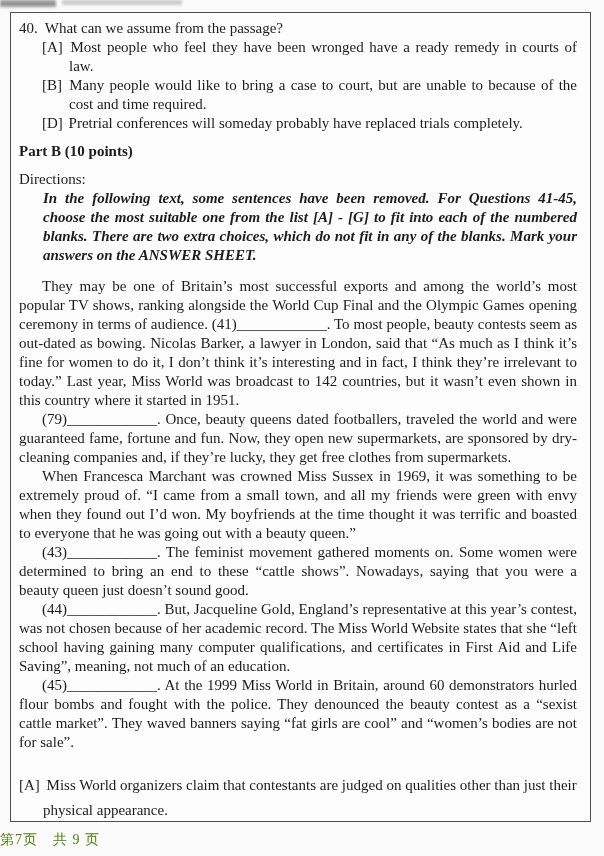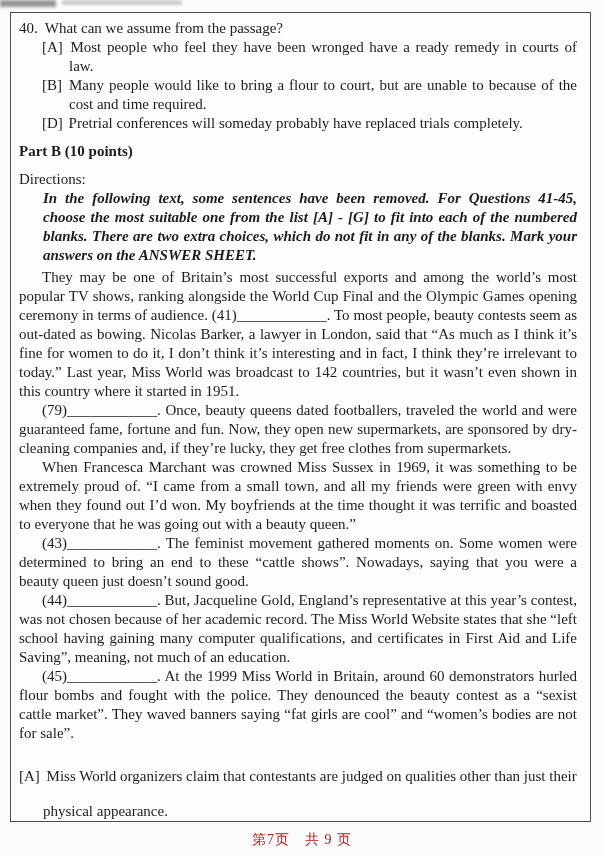--- a/index.html
+++ b/index.html
@@ -51,64 +51,64 @@
   .dir-label {
     font-weight: normal;
     margin-top: 9px;
   }
   .dir-text {
     font-weight: bold;
     font-style: italic;
     text-align: justify;
     margin-left: 24px;
   }
-  .passage { margin-top: 3px; }
+  .passage { margin-top: 12px; }
   .passage p {
     margin: 0;
     text-indent: 23px;
     text-align: justify;
   }
   .choice-list { margin-top: 5px; }
   .choice-line1 {
     white-space: nowrap;
     margin-top: 24px;
   }
   .choice-line1 .opt-label { margin-right: 3px; }
   .choice-line2 {
-    margin-top: 16px;
+    margin-top: 6px;
     padding-left: 24px;
   }
   .page-footer {
     position: absolute;
     left: 0; top: 830px;
     width: 604px;
-    text-align: center;
+    text-align: left;
     font-size: 14px;
     letter-spacing: 1px;
-    color: #b91c1c;
+    color: #4d7c0f;
     font-family: "Liberation Serif", "DejaVu Serif", serif;
   }
 </style>
 </head>
 <body>
 
 <div class="artifact-1"></div>
 <div class="artifact-2"></div>
 
 <div class="page-frame">
 
   <div class="q-block">
     <div class="q-stem">
       <span class="q-num">40.</span><span>What can we assume from the passage?</span>
     </div>
     <div class="q-option">
       <span class="opt-label">[A]</span> <span>Most people who feel they have been wronged have a ready remedy in courts of law.</span>
     </div>
     <div class="q-option">
-      <span class="opt-label">[B]</span> <span>Many people would like to bring a flour to court, but are unable to because of the cost and time required.</span>
+      <span class="opt-label">[B]</span> <span>Many people would like to bring a case to court, but are unable to because of the cost and time required.</span>
     </div>
     <div class="q-option">
       <span class="opt-label">[D]</span> <span>Pretrial conferences will someday probably have replaced trials completely.</span>
     </div>
   </div>
 
   <div class="partb-heading">Part B (10 points)</div>
 
   <div class="dir-label">Directions:</div>
   <div class="dir-text">In the following text, some sentences have been removed. For Questions 41-45, choose the most suitable one from the list [A] - [G] to fit into each of the numbered blanks. There are two extra choices, which do not fit in any of the blanks. Mark your answers on the ANSWER SHEET.</div>

